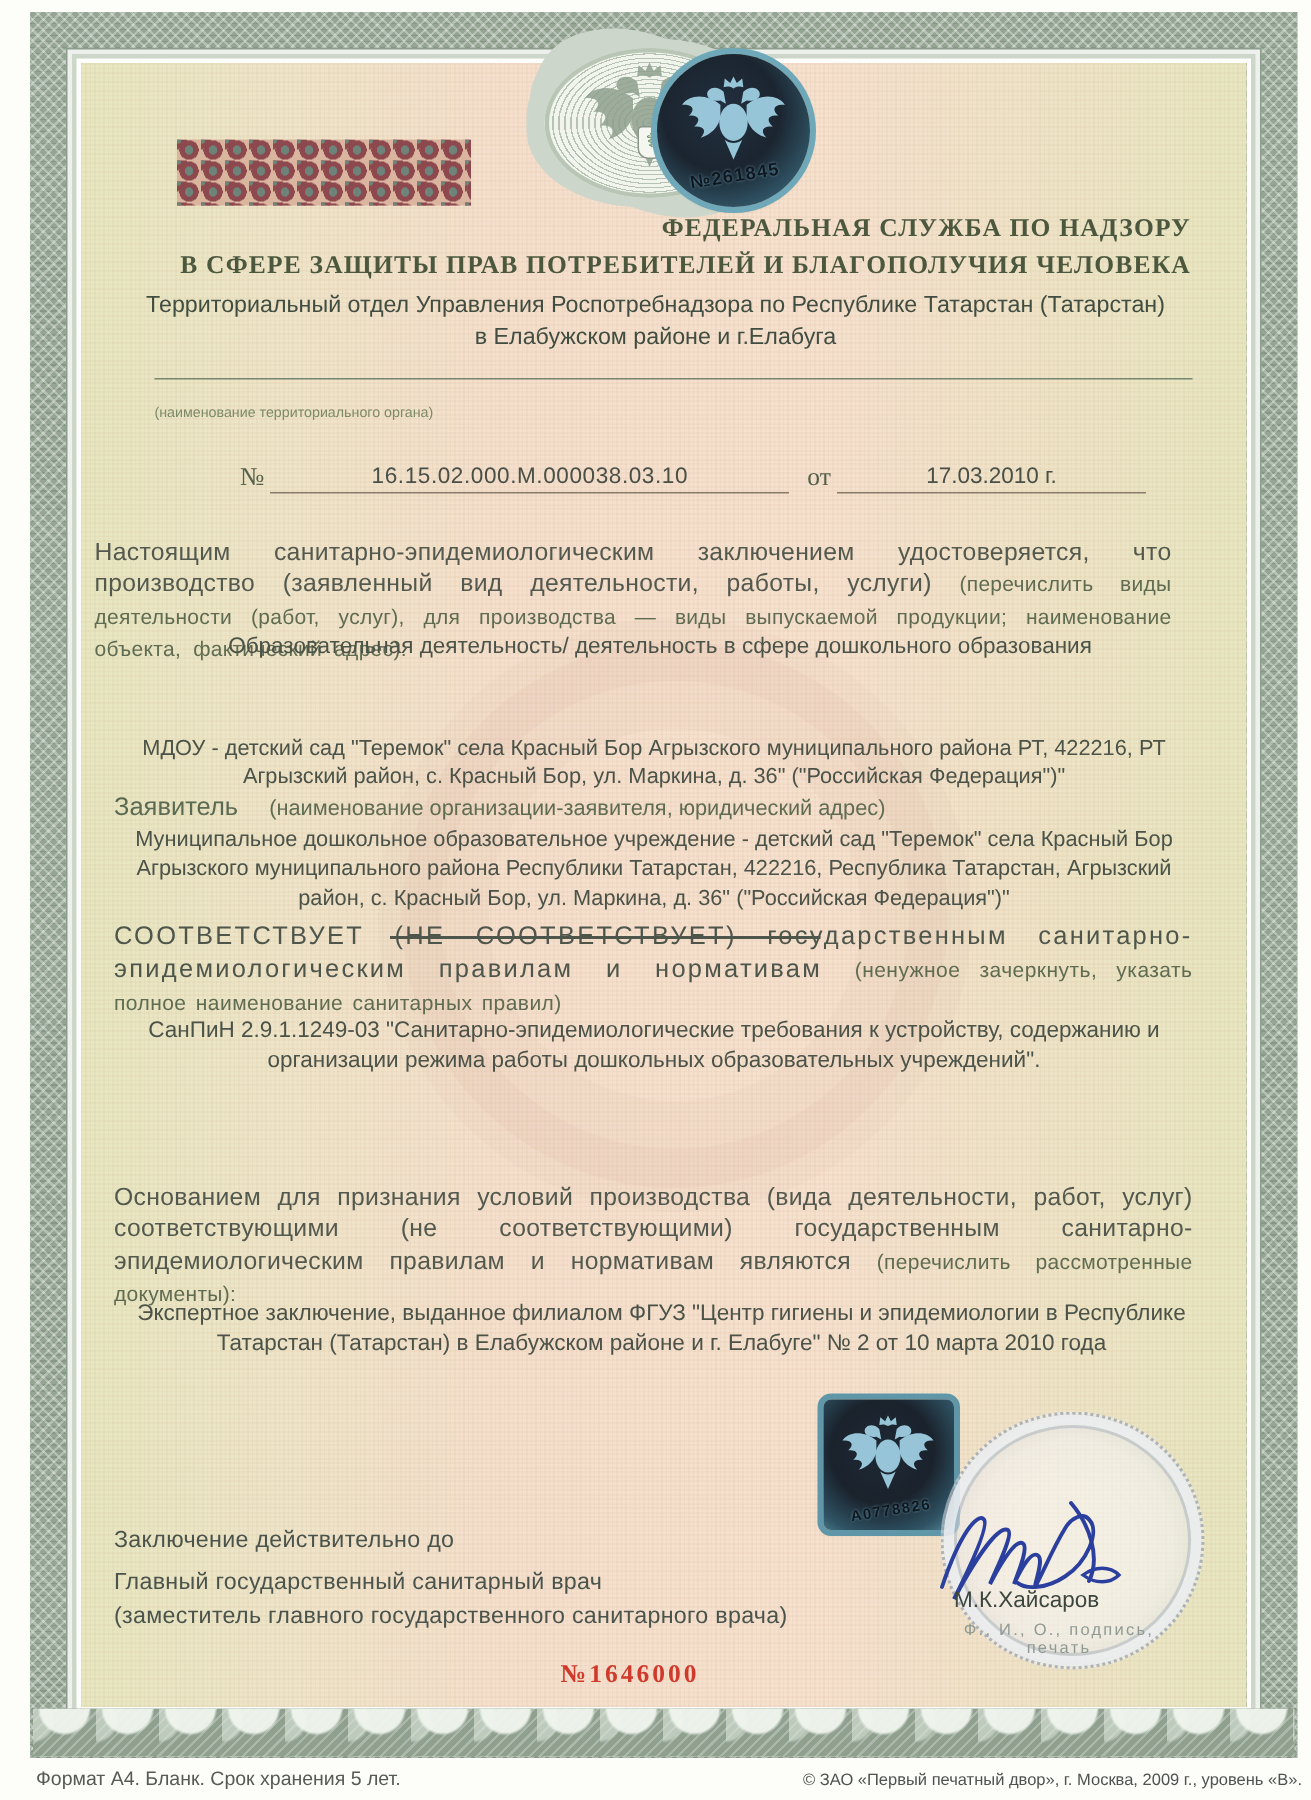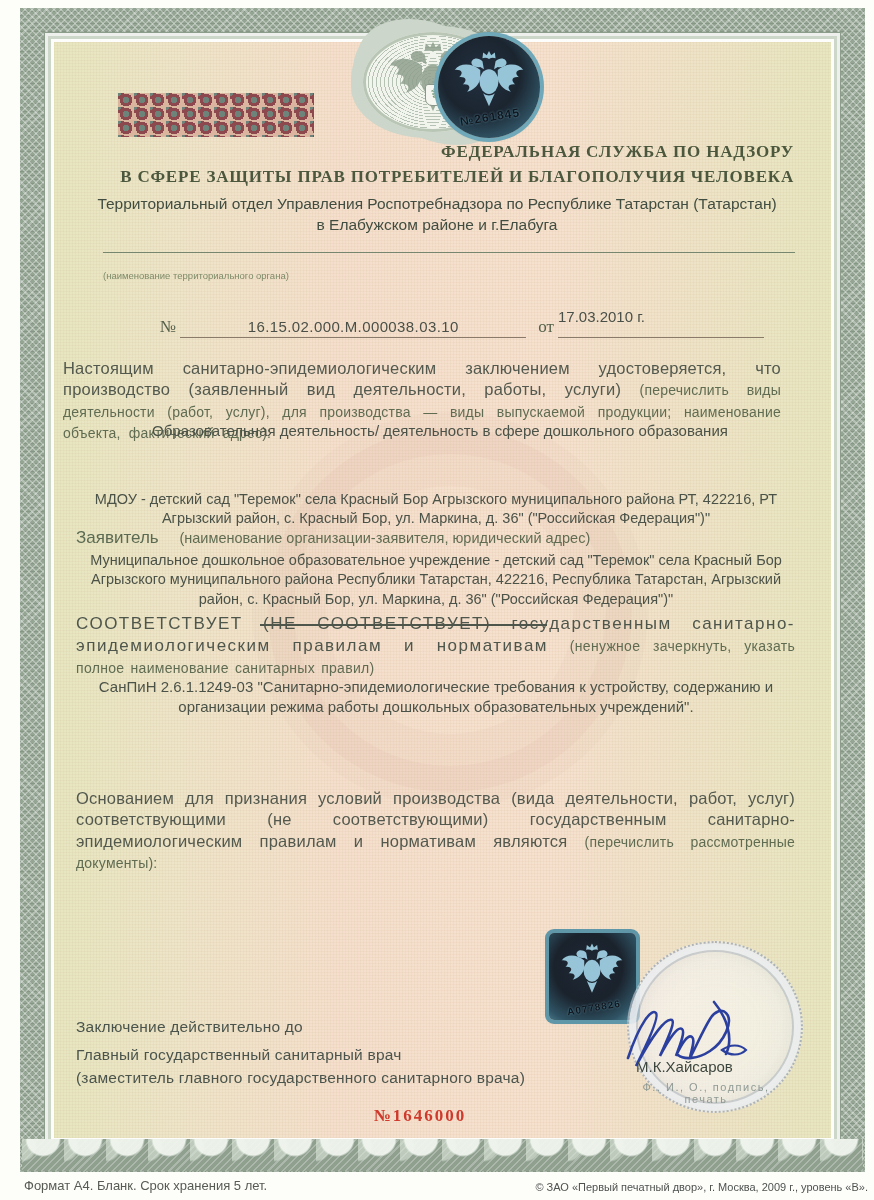--- a/index.html
+++ b/index.html
@@ -73,21 +73,21 @@
   .agency{position:absolute;left:80px;width:714px;text-align:right;font-family:"Liberation Serif",serif;
     font-weight:bold;font-size:17px;color:#4c583e;letter-spacing:.8px;}
   .territorial{position:absolute;left:95px;top:194px;width:684px;text-align:center;font-size:15.5px;color:#414d41;line-height:1.35;}
   .rule{position:absolute;left:103px;top:252px;width:692px;border-top:1.5px solid #76866f;}
   .cap-small{position:absolute;left:103px;top:255px;width:692px;text-align:left;font-size:9.5px;color:#7d8a68;margin-top:15px;}
   .doc-title{position:absolute;left:60px;top:268px;width:754px;text-align:center;font-family:"Liberation Serif",serif;
     font-weight:bold;font-size:23px;color:#3f5038;letter-spacing:.5px;text-shadow:.5px .5px 0 rgba(150,90,80,.25);}
   .numrow{position:absolute;left:160px;top:308px;width:640px;display:flex;align-items:flex-end;font-size:16px;color:#4a5048;}
   .numrow .lbl{font-family:"Liberation Serif",serif;font-size:17px;color:#55604a;padding:0 4px 1px 0;}
   .u1{width:346px;border-bottom:1.5px solid #8a7a6a;text-align:center;font-size:15px;letter-spacing:.4px;padding-bottom:2px;color:#4a5048;}
-  .u2{width:206px;border-bottom:1.5px solid #8a7a6a;text-align:left;font-size:15px;padding-bottom:12px;color:#4a5048;}
+  .u2{width:206px;border-bottom:1.5px solid #8a7a6a;text-align:center;font-size:15px;padding-bottom:2px;color:#4a5048;}
   .gap{width:12px;}
   .para{position:absolute;text-align:justify;color:#53594e;line-height:1.30;}
   .para .note{font-size:14px;color:#606c52;}
   .big{font-size:16.5px;word-spacing:4px;letter-spacing:.2px;}
   .val{position:absolute;font-size:14.5px;color:#4b5248;line-height:1.33;text-align:center;}
   .label-line{position:absolute;font-size:17px;color:#5b6a52;}
   .label-line .note{font-size:14.5px;color:#606c52;margin-left:16px;}
   .comply{letter-spacing:1.5px;word-spacing:9px;font-size:17px;color:#4e564c;}
   .strike{position:relative;}
   .strike::after{content:"";position:absolute;top:52%;left:-3px;right:-56px;border-top:2.2px solid #4e564c;}
@@ -165,25 +165,26 @@
   <div class="val" style="left:86px;top:490px;width:700px">МДОУ - детский сад "Теремок" села Красный Бор Агрызского муниципального района РТ, 422216, РТ Агрызский район, с. Красный Бор, ул. Маркина, д.  36" ("Российская Федерация")"</div>
 
   <div class="label-line" style="left:76px;top:528px">
     <span>Заявитель </span><span class="note">(наименование организации-заявителя, юридический адрес)</span>
   </div>
   <div class="val" style="left:86px;top:551px;width:700px">Муниципальное дошкольное образовательное учреждение - детский сад "Теремок" села Красный Бор Агрызского муниципального района Республики Татарстан, 422216, Республика Татарстан, Агрызский район, с. Красный Бор, ул. Маркина, д. 36" ("Российская Федерация")"</div>
 
   <div class="para comply" style="left:76px;top:613px;width:719px">
     <span>СООТВЕТСТВУЕТ </span><span class="strike">(НЕ СООТВЕТСТВУЕТ)</span><span> государственным санитарно-эпидемиологическим правилам и нормативам </span><span class="note" style="letter-spacing:.3px;word-spacing:2px">(ненужное зачеркнуть, указать полное наименование санитарных правил)</span>
   </div>
-  <div class="val" style="left:86px;top:677px;width:700px;font-size:15px">СанПиН 2.6.1.1249-03 "Санитарно-эпидемиологические требования к устройству, содержанию и организации режима работы дошкольных образовательных учреждений".</div>
+  <div class="val" style="left:86px;top:677px;width:700px;font-size:15px">СанПиН 2.9.1.1249-03 "Санитарно-эпидемиологические требования к устройству, содержанию и организации режима работы дошкольных образовательных учреждений".</div>
 
   <div class="para big" style="left:76px;top:788px;width:719px">
     <span>Основанием для признания условий производства (вида деятельности, работ, услуг) соответствующими (не соответствующими) государственным санитарно-эпидемиологическим правилам и нормативам являются </span><span class="note">(перечислить рассмотренные документы):</span>
   </div>
+  <div class="val" style="left:86px;top:866px;width:710px;font-size:15px">Экспертное заключение, выданное филиалом ФГУЗ "Центр гигиены и эпидемиологии в Республике Татарстан (Татарстан) в Елабужском районе и г. Елабуге" № 2 от 10 марта 2010 года</div>
 
   <div class="holo-square">
     <svg class="eagle" viewBox="0 0 100 96">
         <use href="#eagle" fill="#a5d6ea"></use>
       </svg>
     <div class="holo-serial">А0778826</div>
   </div>
 
   <div class="seal"></div>
   <svg class="signature-svg" viewBox="0 0 148 96">

